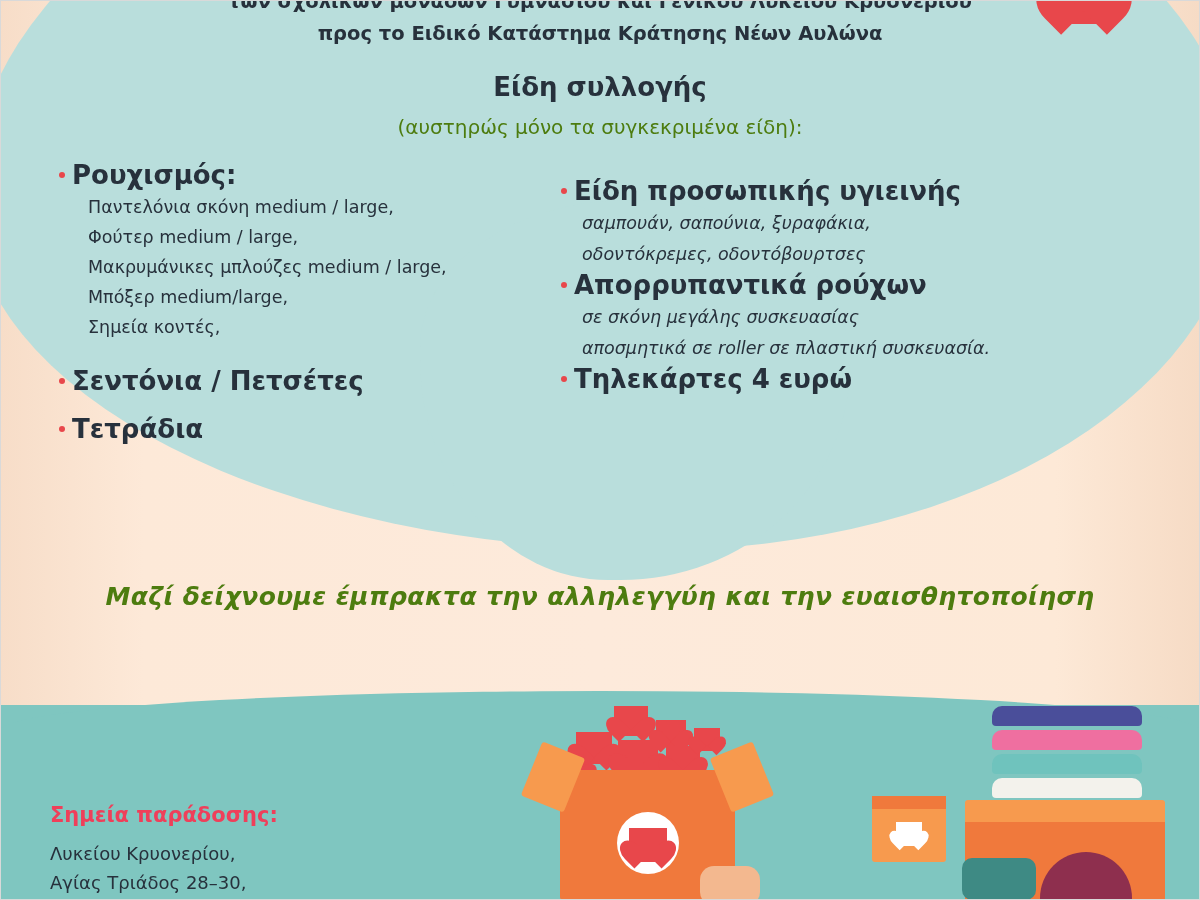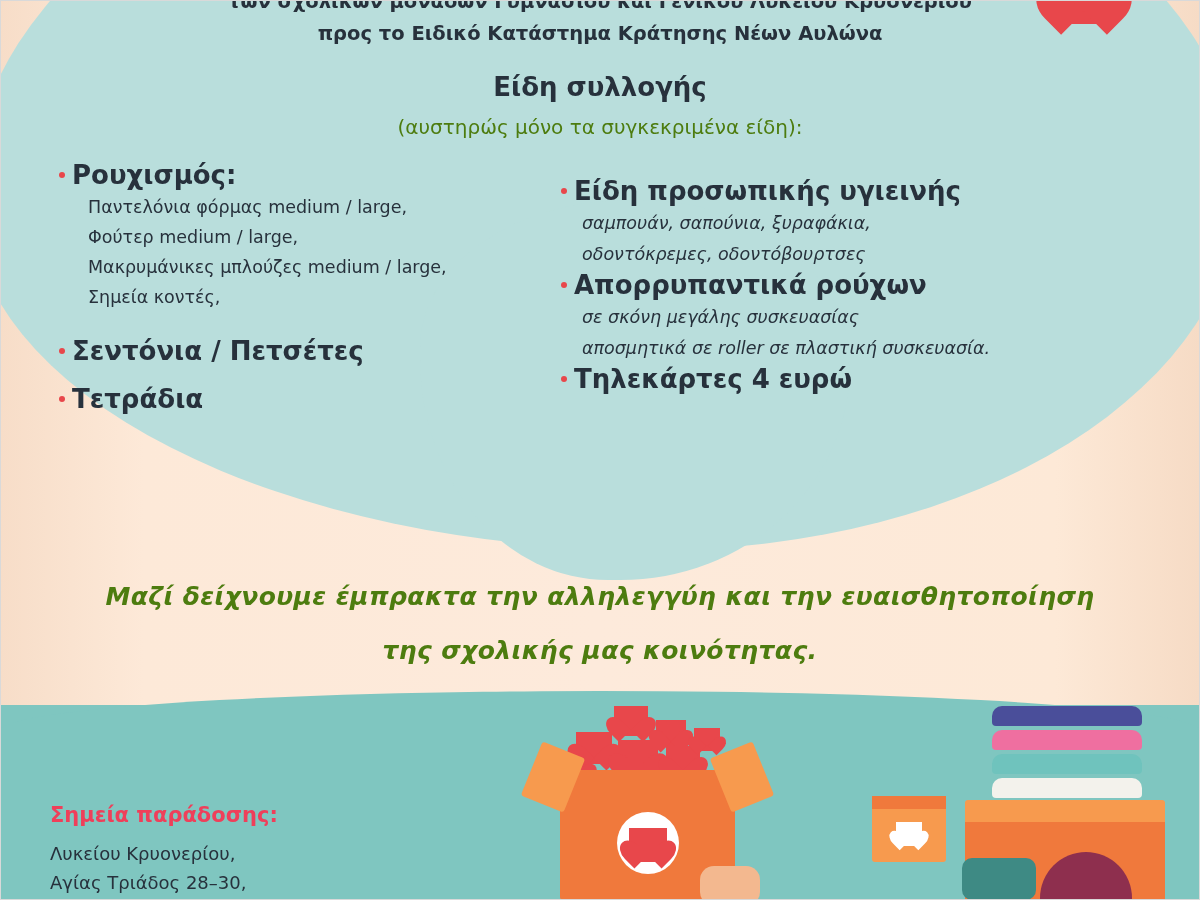--- a/index.html
+++ b/index.html
@@ -339,44 +339,44 @@
   <div class="header-lines">
     <div>των σχολικών μονάδων Γυμνασίου και Γενικού Λυκείου Κρυονερίου</div>
     <div>προς το Ειδικό Κατάστημα Κράτησης Νέων Αυλώνα</div>
   </div>
 
   <div class="title">Είδη συλλογής</div>
   <div class="subtitle">(αυστηρώς μόνο τα συγκεκριμένα είδη):</div>
 
   <div class="col col-left">
     <div class="bullet">Ρουχισμός:</div>
-    <div class="sub">Παντελόνια φόρμας medium / large,</div>
+    <div class="sub">Παντελόνια σκόνη medium / large,</div>
     <div class="sub">Φούτερ medium / large,</div>
     <div class="sub">Μακρυμάνικες μπλούζες medium / large,</div>
+    <div class="sub">Μπόξερ medium/large,</div>
     <div class="sub">Σημεία κοντές,</div>
     <div class="gap-md"></div>
     <div class="bullet">Σεντόνια / Πετσέτες</div>
     <div class="gap-sm"></div>
     <div class="bullet">Τετράδια</div>
   </div>
 
   <div class="col col-right">
     <div class="gap-sm"></div>
     <div class="bullet">Είδη προσωπικής υγιεινής</div>
     <div class="sub-i">σαμπουάν, σαπούνια, ξυραφάκια,</div>
     <div class="sub-i">οδοντόκρεμες, οδοντόβουρτσες</div>
     <div class="bullet">Απορρυπαντικά ρούχων</div>
     <div class="sub-i">σε σκόνη μεγάλης συσκευασίας</div>
     <div class="sub-i">αποσμητικά σε roller σε πλαστική συσκευασία.</div>
     <div class="bullet">Τηλεκάρτες 4 ευρώ</div>
   </div>
 
   <div class="slogan">
     <div>Μαζί δείχνουμε έμπρακτα την αλληλεγγύη και την ευαισθητοποίηση</div>
-    <div>της σχολικής μας κοινότητας.</div>
   </div>
 
   <div class="delivery">
     <div class="delivery-title">Σημεία παράδοσης:</div>
     <div class="delivery-line">Λυκείου Κρυονερίου,</div>
     <div class="delivery-line">Αγίας Τριάδος 28–30,</div>
     <div class="delivery-line">Κρυονέρι</div>
   </div>
 
   <div class="hearts-pile">

